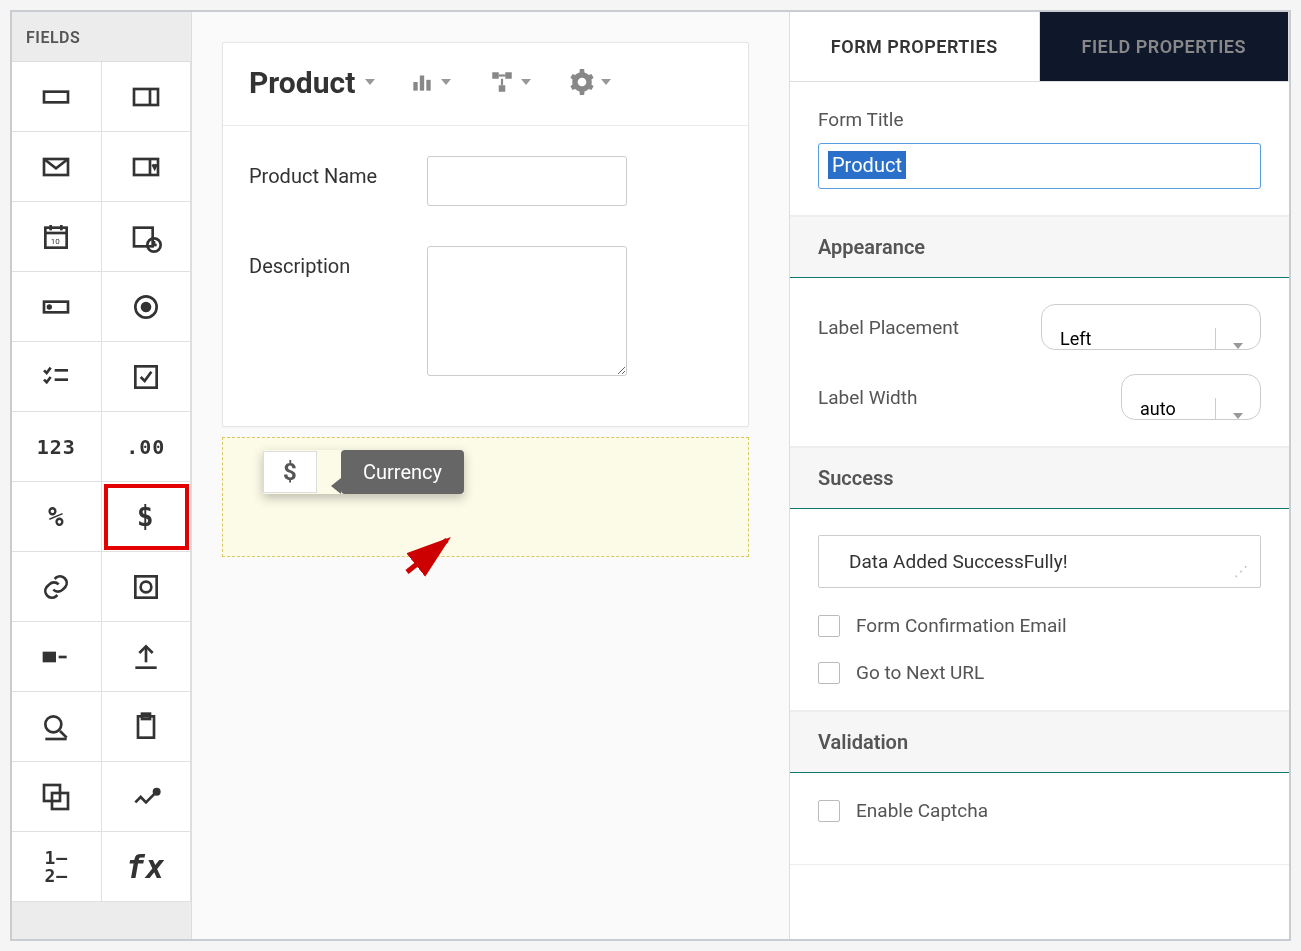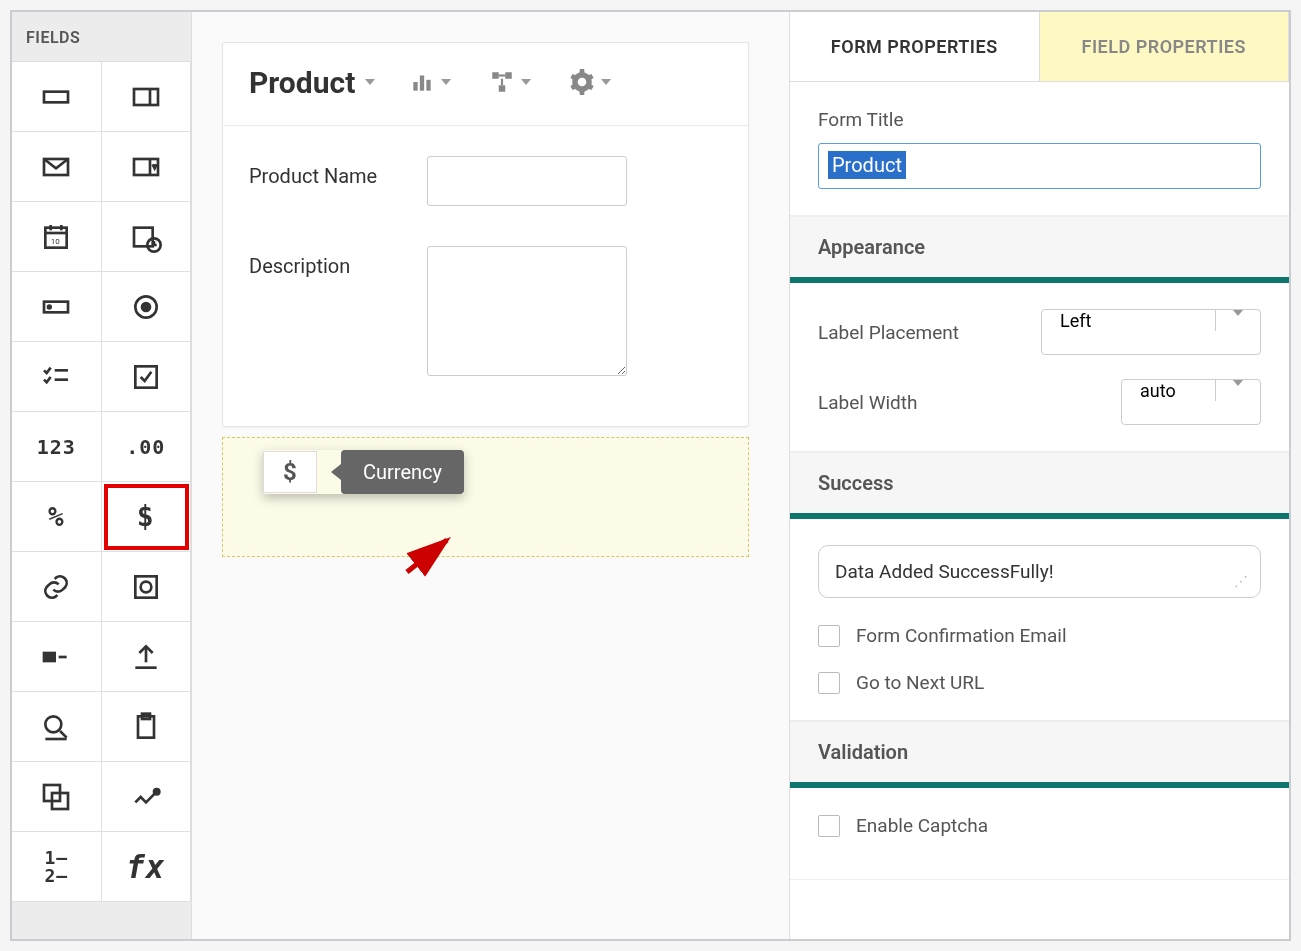--- a/index.html
+++ b/index.html
@@ -23,45 +23,45 @@
 .caret{width:0;height:0;border-left:5px solid transparent;border-right:5px solid transparent;border-top:6px solid #999}
 .canvas-body{padding:30px 26px 10px 26px}
 .form-row{display:flex;align-items:flex-start;gap:8px;margin-bottom:40px}
 .form-row .lbl{width:170px;font-size:20px;color:#333;padding-top:8px}
 .form-row input[type=text]{width:200px;height:50px;border:1px solid #ccc;border-radius:3px;font-size:16px;padding:0 10px}
 .form-row textarea{width:200px;height:130px;border:1px solid #ccc;border-radius:3px;font-size:16px;padding:8px 10px;resize:both}
 
 .dropzone{margin-top:10px;border:1px dashed #d6c867;background:#fcfbe8;height:120px;position:relative}
 .drag-chip{position:absolute;left:40px;top:12px;display:flex;align-items:center;box-shadow:0 4px 10px rgba(0,0,0,0.25)}
 .drag-chip .ic{width:54px;height:42px;background:#fff;border:1px solid #ddd;display:flex;align-items:center;justify-content:center;font-size:24px;font-weight:700;color:#555}
-.drag-tooltip{display:flex;align-items:center;margin-left:14px}
+.drag-tooltip{display:flex;align-items:flex-end;margin-left:14px}
 .drag-tooltip .arrow{width:0;height:0;border-top:8px solid transparent;border-bottom:8px solid transparent;border-right:10px solid #666}
 .drag-tooltip .bubble{background:#666;color:#fff;font-size:20px;padding:10px 22px;border-radius:4px}
 
 .anno-arrow{position:absolute;left:210px;top:520px;color:#c00;pointer-events:none}
 
 .props{width:500px;background:#fff;border-left:1px solid #ddd;display:flex;flex-direction:column}
 .tabs{display:flex;border-bottom:1px solid #ddd}
-.tab{flex:1;padding:24px 10px;text-align:center;font-size:18px;font-weight:600;letter-spacing:0.5px;color:#888;background:#fef9c3;border-right:1px solid #ddd;cursor:pointer}
+.tab{flex:1;padding:24px 10px;text-align:center;font-size:18px;font-weight:600;letter-spacing:0.5px;color:#888;background:#0f172a;border-right:1px solid #ddd;cursor:pointer}
 .tab.active{background:#fff;color:#333}
 .section{padding:26px 28px;border-bottom:1px solid #eee}
-.section-title{font-size:20px;font-weight:600;color:#555;background:#f6f6f6;padding:18px 28px;border-top:1px solid #eee;border-bottom:6px solid #0f766e}
+.section-title{font-size:20px;font-weight:600;color:#555;background:#f6f6f6;padding:18px 28px;border-top:1px solid #eee;border-bottom:1px solid #0f766e}
 .prop-label{font-size:19px;color:#555;margin-bottom:12px;display:block}
 .title-input{width:100%;height:46px;border:1px solid #5a9de0;border-radius:3px;font-size:20px;padding:0 12px;color:#fff;background:#fff}
 .title-input::selection{background:#2a6fc9;color:#fff}
 .title-wrap{position:relative}
 .title-wrap .sel{position:absolute;left:10px;top:8px;background:#2a6fc9;color:#fff;font-size:20px;padding:2px 4px}
 .prop-row{display:flex;align-items:center;justify-content:space-between;margin-bottom:24px}
 .prop-row .plabel{font-size:19px;color:#555}
-.select{display:flex;align-items:flex-start;border:1px solid #ccc;border-radius:4px;height:46px;cursor:pointer;background:#fff}
+.select{display:flex;align-items:flex-end;border:1px solid #ccc;border-radius:14px;height:46px;cursor:pointer;background:#fff}
 .select .val{padding:0 18px;font-size:18px;border-right:1px solid #ccc}
 .select .dd{width:44px;display:flex;align-items:center;justify-content:center}
 .w-220{width:220px}
 .w-140{width:140px}
-.success-box{border:1px solid #ccc;border-radius:10px;padding:14px 16px;font-size:19px;color:#333;margin-bottom:26px;position:relative}
+.success-box{border:1px solid #ccc;border-radius:2px;padding:14px 30px;font-size:19px;color:#333;margin-bottom:26px;position:relative}
 .success-box .grip{position:absolute;right:10px;bottom:8px;color:#bbb;font-size:14px;letter-spacing:2px}
 .check-row{display:flex;align-items:center;gap:16px;margin-bottom:24px}
 .cbox{width:22px;height:22px;border:1px solid #bbb;border-radius:2px;background:#fff;cursor:pointer}
 .clabel{font-size:19px;color:#555}
 </style>
 </head>
 <body>
 
 <div class="app">
 

